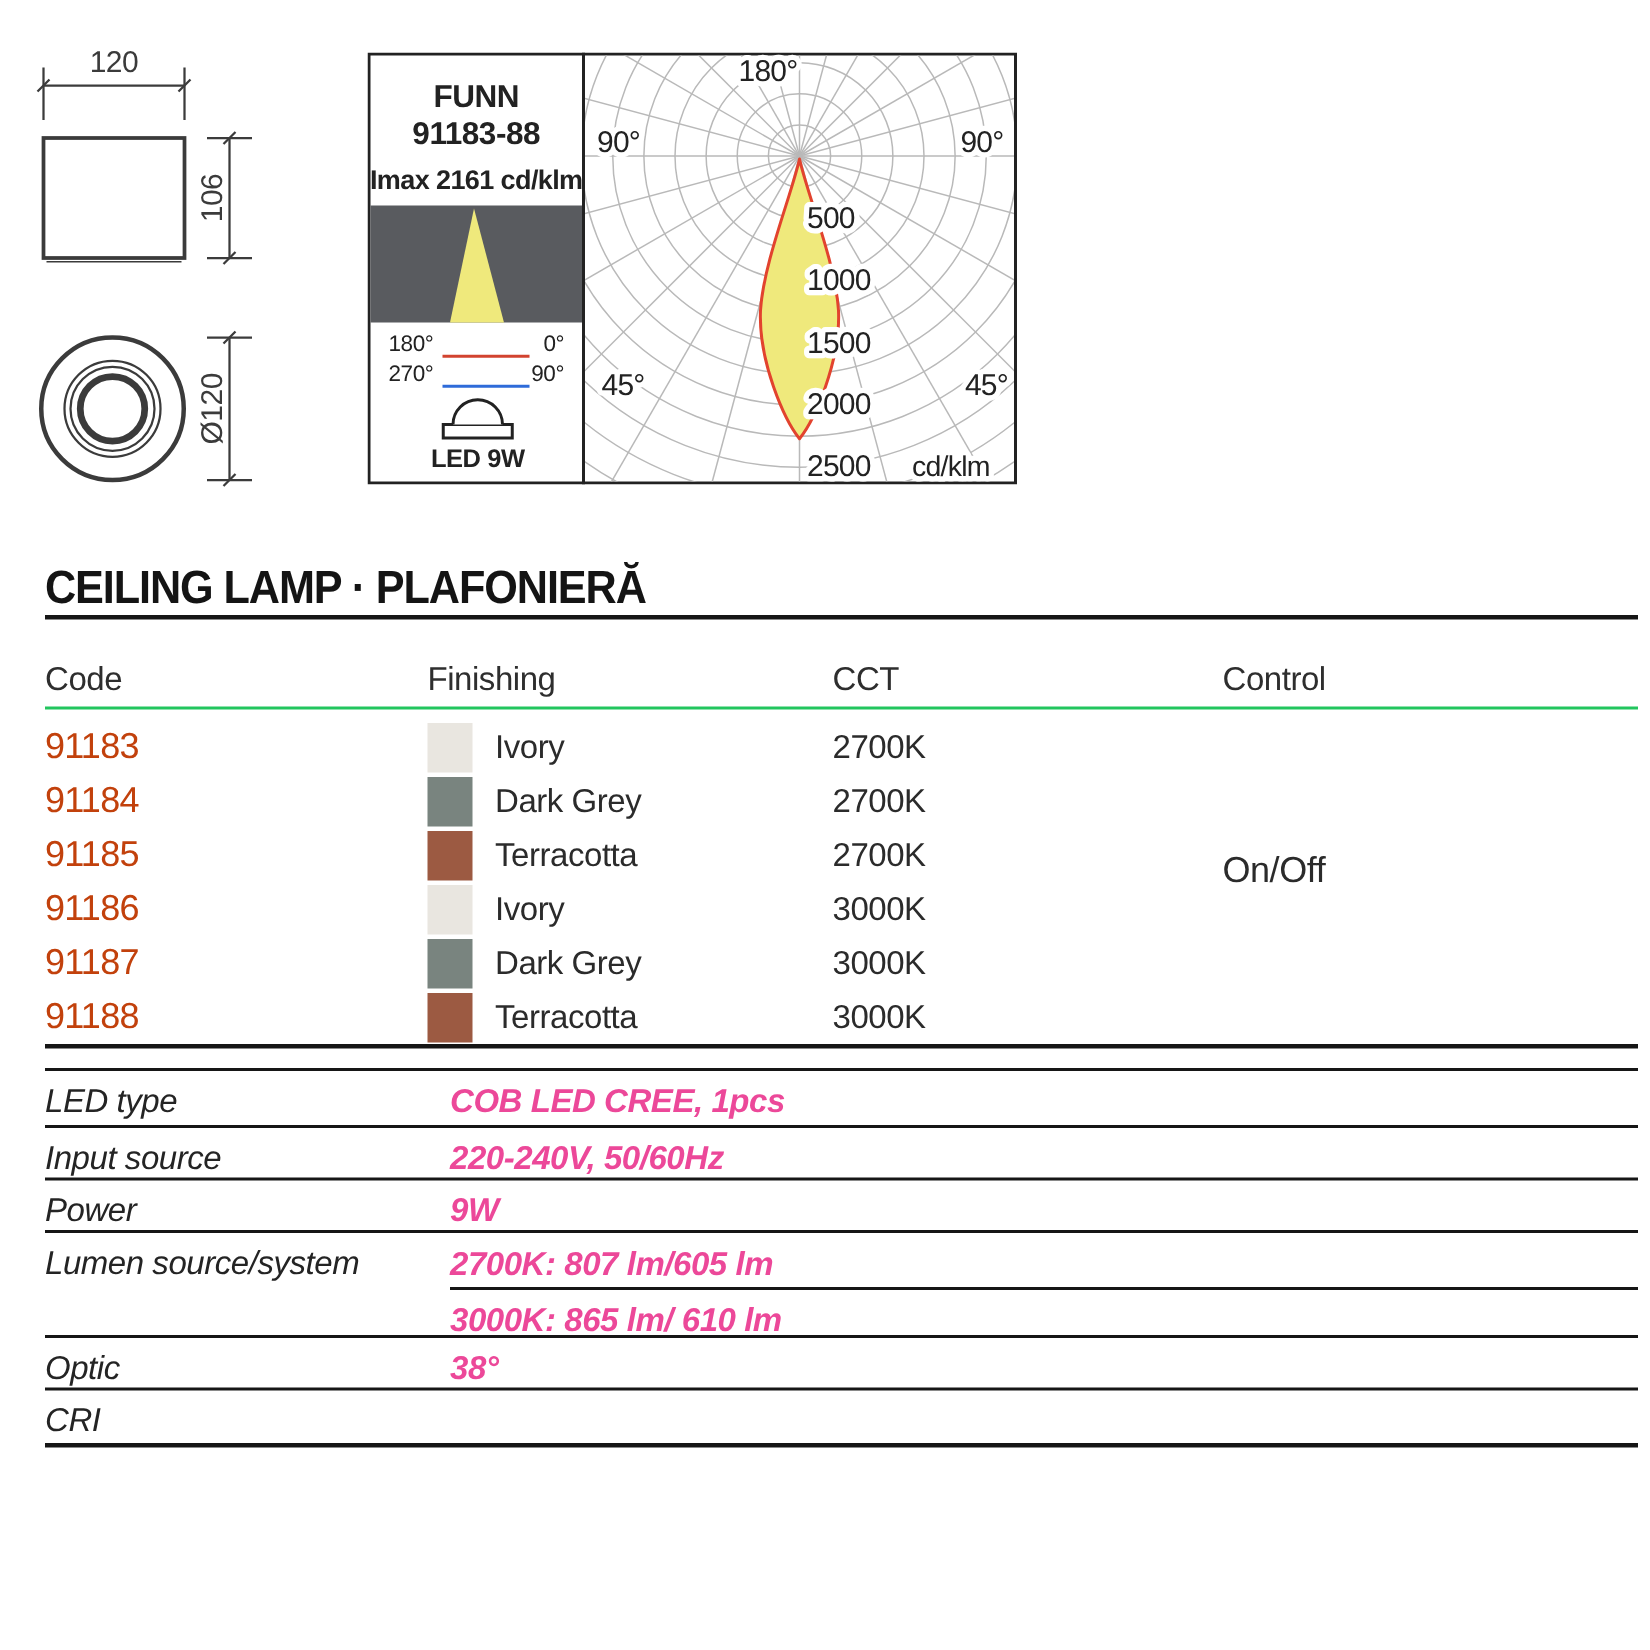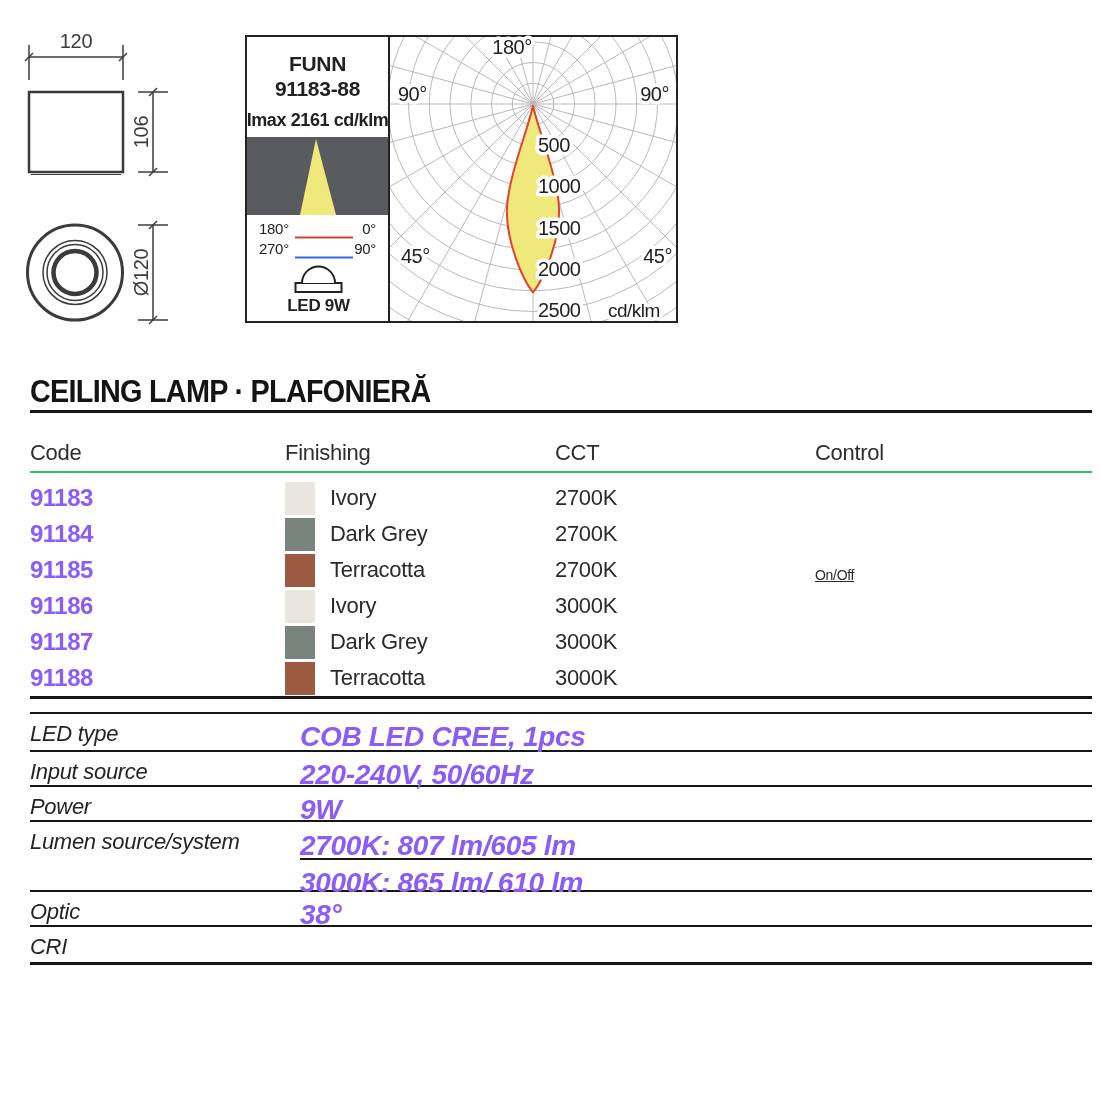--- a/index.html
+++ b/index.html
@@ -26,30 +26,30 @@
   .heading{position:absolute;left:30px;top:374px;font-size:31px;font-weight:bold;
     letter-spacing:-0.8px;transform:scaleX(0.93);transform-origin:left center;color:#141414;white-space:nowrap;}
   .rule{position:absolute;left:30px;right:8px;height:3px;background:#161616;}
   
   .vhead{position:absolute;left:30px;top:440px;width:1062px;display:grid;
     grid-template-columns:255px 270px 260px 1fr;font-size:22px;color:#2e2e2e;
     letter-spacing:-0.3px;padding-bottom:5px;border-bottom:2px solid #22c55e;}
   .vrows{position:absolute;left:30px;top:467px;width:1062px;padding-top:13px;
     border-bottom:3px solid #161616;}
   .vrow{display:grid;grid-template-columns:255px 45px 225px 260px 1fr;height:36px;align-items:center;}
-  .code{font-size:24px;font-weight:bold;color:#8b5cf6;letter-spacing:-0.5px;}
+  .code{font-size:24px;font-weight:normal;color:#c2410c;letter-spacing:-0.5px;}
   .swatch{width:30px;height:33px;}
   .finish,.cct{font-size:22px;color:#2b2b2b;letter-spacing:-0.3px;}
-  .control-val{position:absolute;left:785px;top:100px;font-size:14px;color:#2b2b2b;letter-spacing:-0.3px;text-decoration:underline;}
+  .control-val{position:absolute;left:785px;top:100px;font-size:24px;color:#2b2b2b;letter-spacing:-0.3px;}
   
   .specs{position:absolute;left:30px;top:712px;width:1062px;font-style:italic;}
   .spec-row{display:grid;grid-template-columns:270px 1fr;border-top:2px solid #161616;box-sizing:border-box;}
   .spec-row.last{border-bottom:3px solid #161616;}
   .spec-label{font-size:22px;color:#242424;letter-spacing:-0.3px;padding-top:7px;}
-  .spec-value{font-size:28px;font-weight:bold;color:#8b5cf6;letter-spacing:-0.3px;padding-top:7px;}
+  .spec-value{font-size:22px;font-weight:bold;color:#ec4899;letter-spacing:-0.3px;padding-top:7px;}
   .h38{height:38px}.h35{height:35px}.h70{height:70px}.h40{height:40px}
   .sub{height:35px;box-sizing:border-box;padding-top:7px;}
   .sub + .sub{border-top:2px solid #161616;}
   .spec-row .spec-value{padding-top:1px;}
   .spec-row .pv{padding-top:7px;}
 </style>
 </head>
 <body>
 
 <div class="page">

